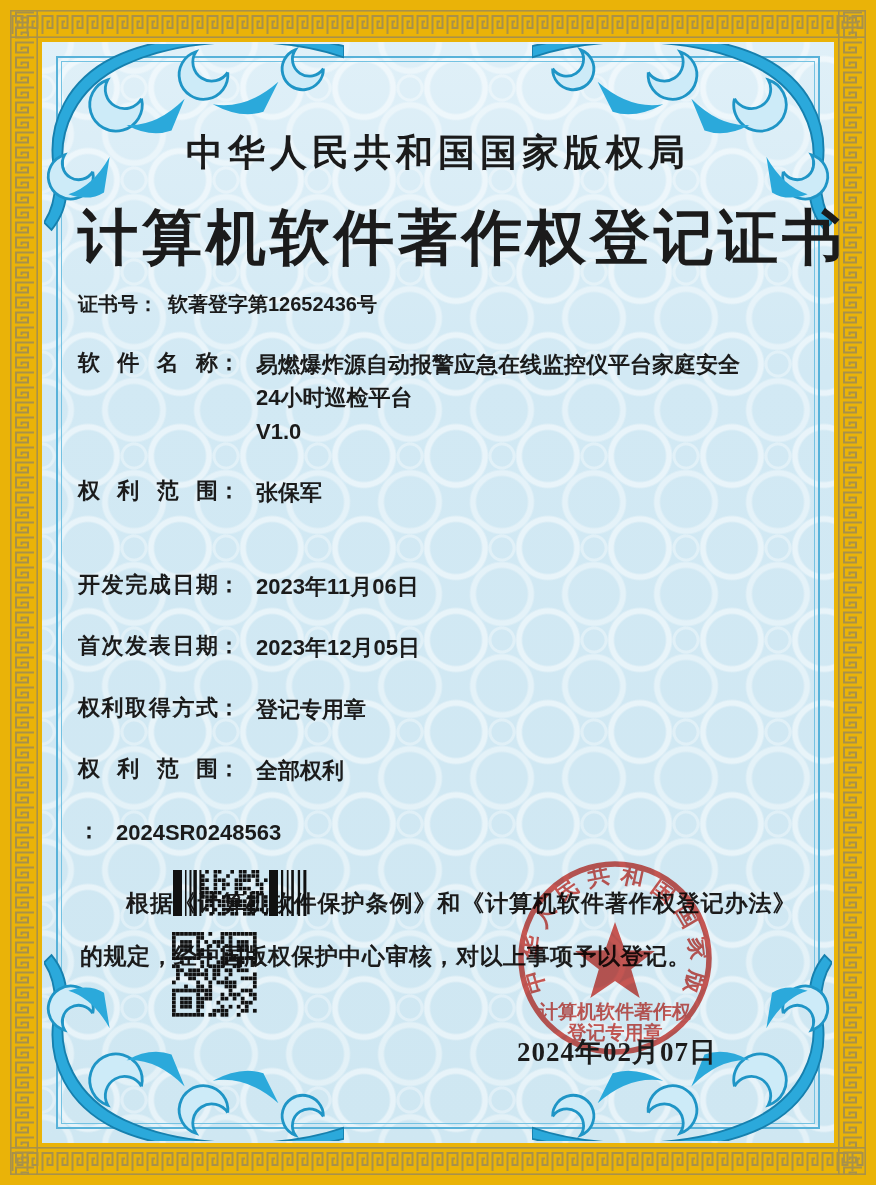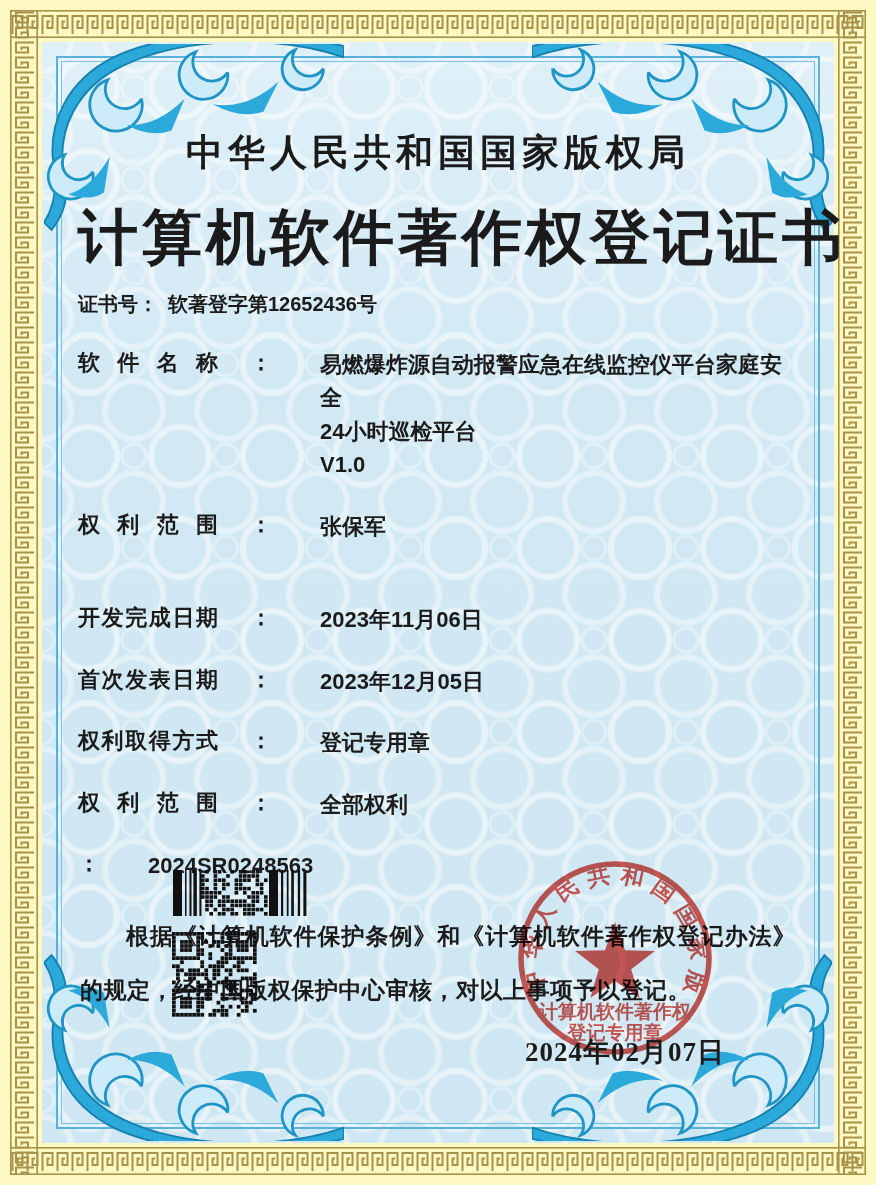--- a/index.html
+++ b/index.html
@@ -1,18 +1,18 @@
 <!DOCTYPE html>
 <html><head>
 <meta charset="utf-8">
 <style>
   html,body{margin:0;padding:0;background:#e8eef1;}
   .cert{
     position:relative; width:876px; height:1185px;
-    background:#fef9c3; overflow:hidden;
+    background:#eab308; overflow:hidden;
     font-family:"Liberation Sans", sans-serif;
     color:#1b1b1b;
   }
   
   .bstrip{position:absolute;}
   .bstrip.top{left:10px; top:10px;}
   .bstrip.bottom{left:10px; bottom:10px;}
   .bstrip.left{left:10px; top:10px;}
   .bstrip.right{right:10px; top:10px;}
   
@@ -44,39 +44,39 @@
   }
   .cert-title{
     margin:20px 0 0 0; text-align:center;
     font-family:"Liberation Serif", serif;
     font-size:60px; font-weight:900; letter-spacing:4px; white-space:nowrap;
   }
   .certno{ margin-top:12px; text-align:left; padding-right:6px;
     font-size:20px; font-weight:700; }
   .certno .lbl{margin-right:10px;}
   .fields{margin-top:30px;}
-  .frow{display:flex; align-items:flex-start; font-size:22px; font-weight:700; margin-bottom:28px;gap:32px;}
+  .frow{display:flex; align-items:flex-start; font-size:22px; font-weight:700; margin-bottom:28px;}
   .frow .lab{display:inline-block; width:140px; text-align:justify; text-align-last:justify; flex:none;}
   .frow .colon{flex:none;}
   .frow .val{margin-left:16px; line-height:1.52;}
   .gap-lg{height:32px;}
   .statement{
     margin:24px 2px 0 2px; font-size:23px; font-weight:700;
     line-height:2.32; text-indent:2em; text-align:justify; letter-spacing:0.5px;
   }
   
   .barcode{position:absolute; left:173px; top:870px; z-index:5;}
   .qrcode{position:absolute; left:172px; top:932px; z-index:5;}
   .seal{position:absolute; left:503px; top:846px; width:224px; height:224px; z-index:5;
         opacity:0.88; mix-blend-mode:multiply;}
   .sealRing{font-size:23px; font-weight:700; fill:#d5433c; font-family:"Liberation Serif", serif;}
   .sealTxt{font-size:19px; font-weight:700; fill:#d5433c; text-anchor:middle; font-family:"Liberation Sans", sans-serif;}
   .issue-date{
     position:absolute; left:517px; top:1034px; width:216px; z-index:6;
-    text-align:center; font-family:"Liberation Serif", serif;
+    text-align:left; font-family:"Liberation Serif", serif;
     font-size:27px; font-weight:700; letter-spacing:1px;
   }
 </style>
 </head>
 <body>
 
 <svg width="0" height="0" style="position:absolute" aria-hidden="true">
   <defs>
     <pattern id="mh" width="15" height="28" patternUnits="userSpaceOnUse">
       <path d="M2.5 24 V6 H12.5 V18 H7.5 V11.5 H10" fill="none" stroke="#A8914A" stroke-width="2"></path>

